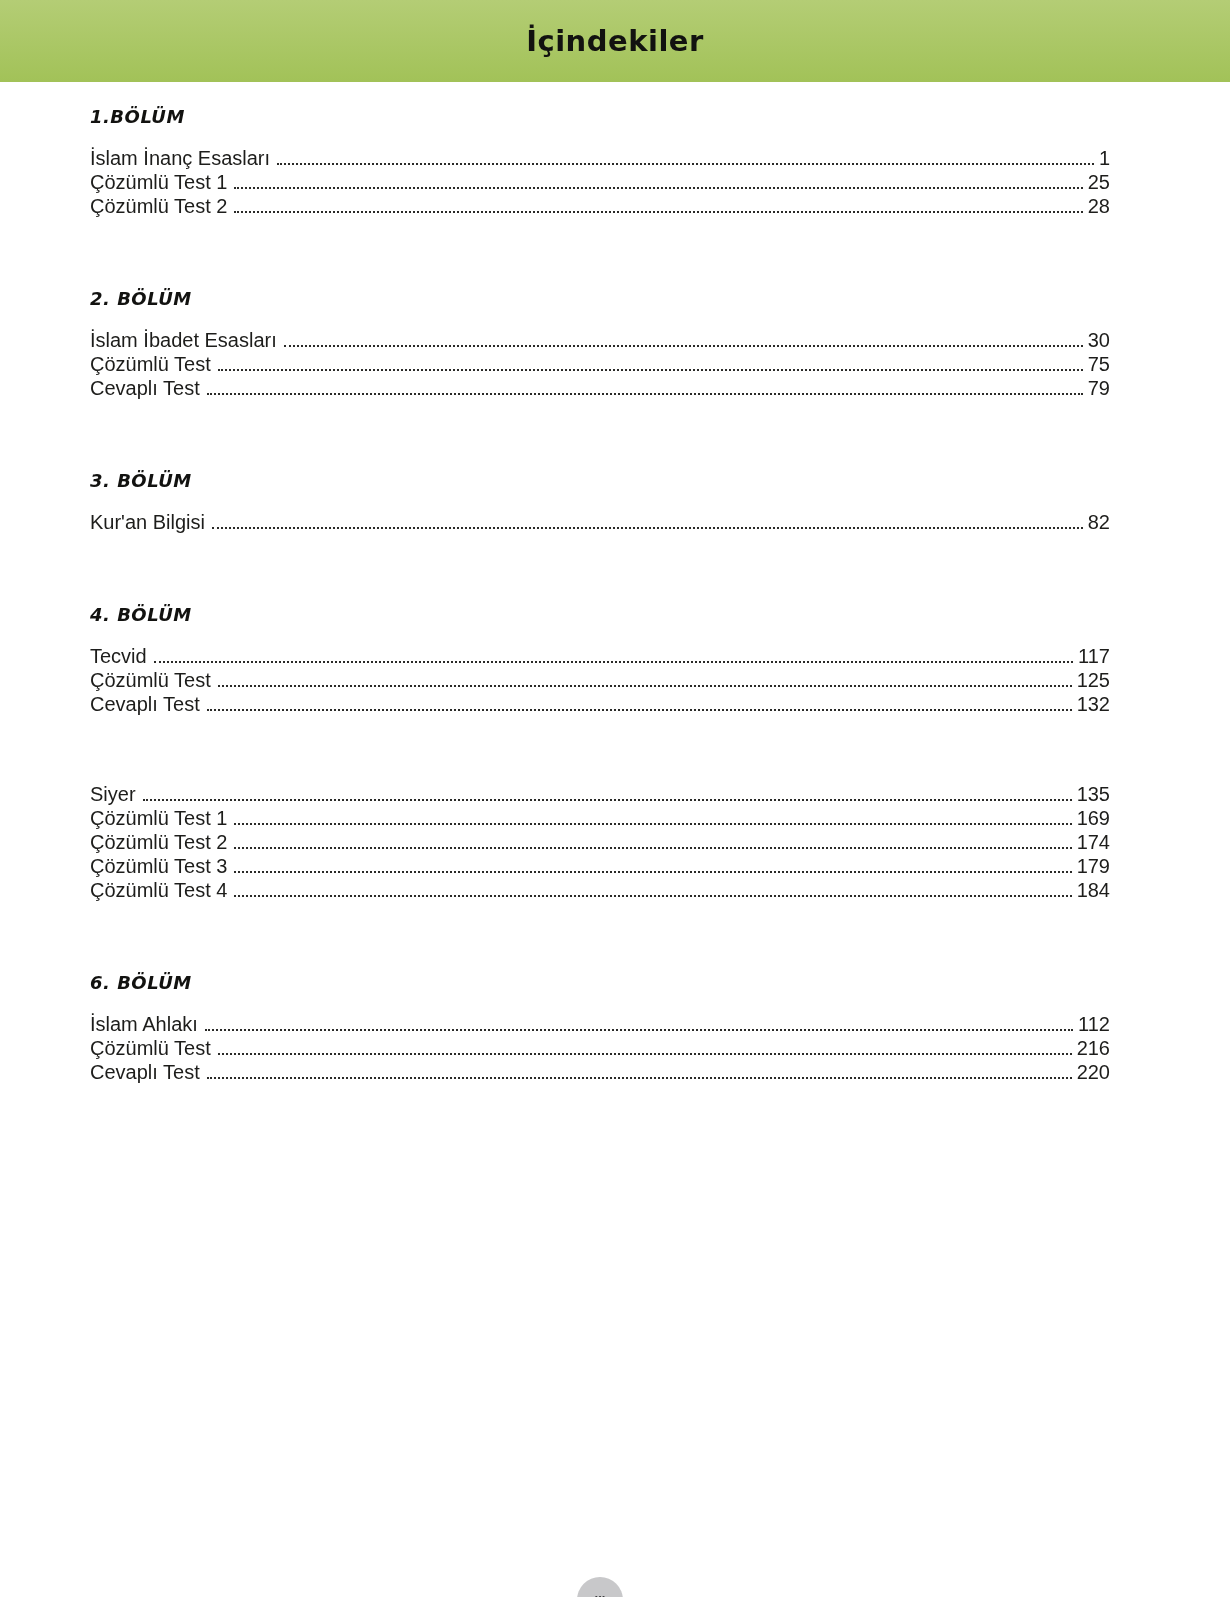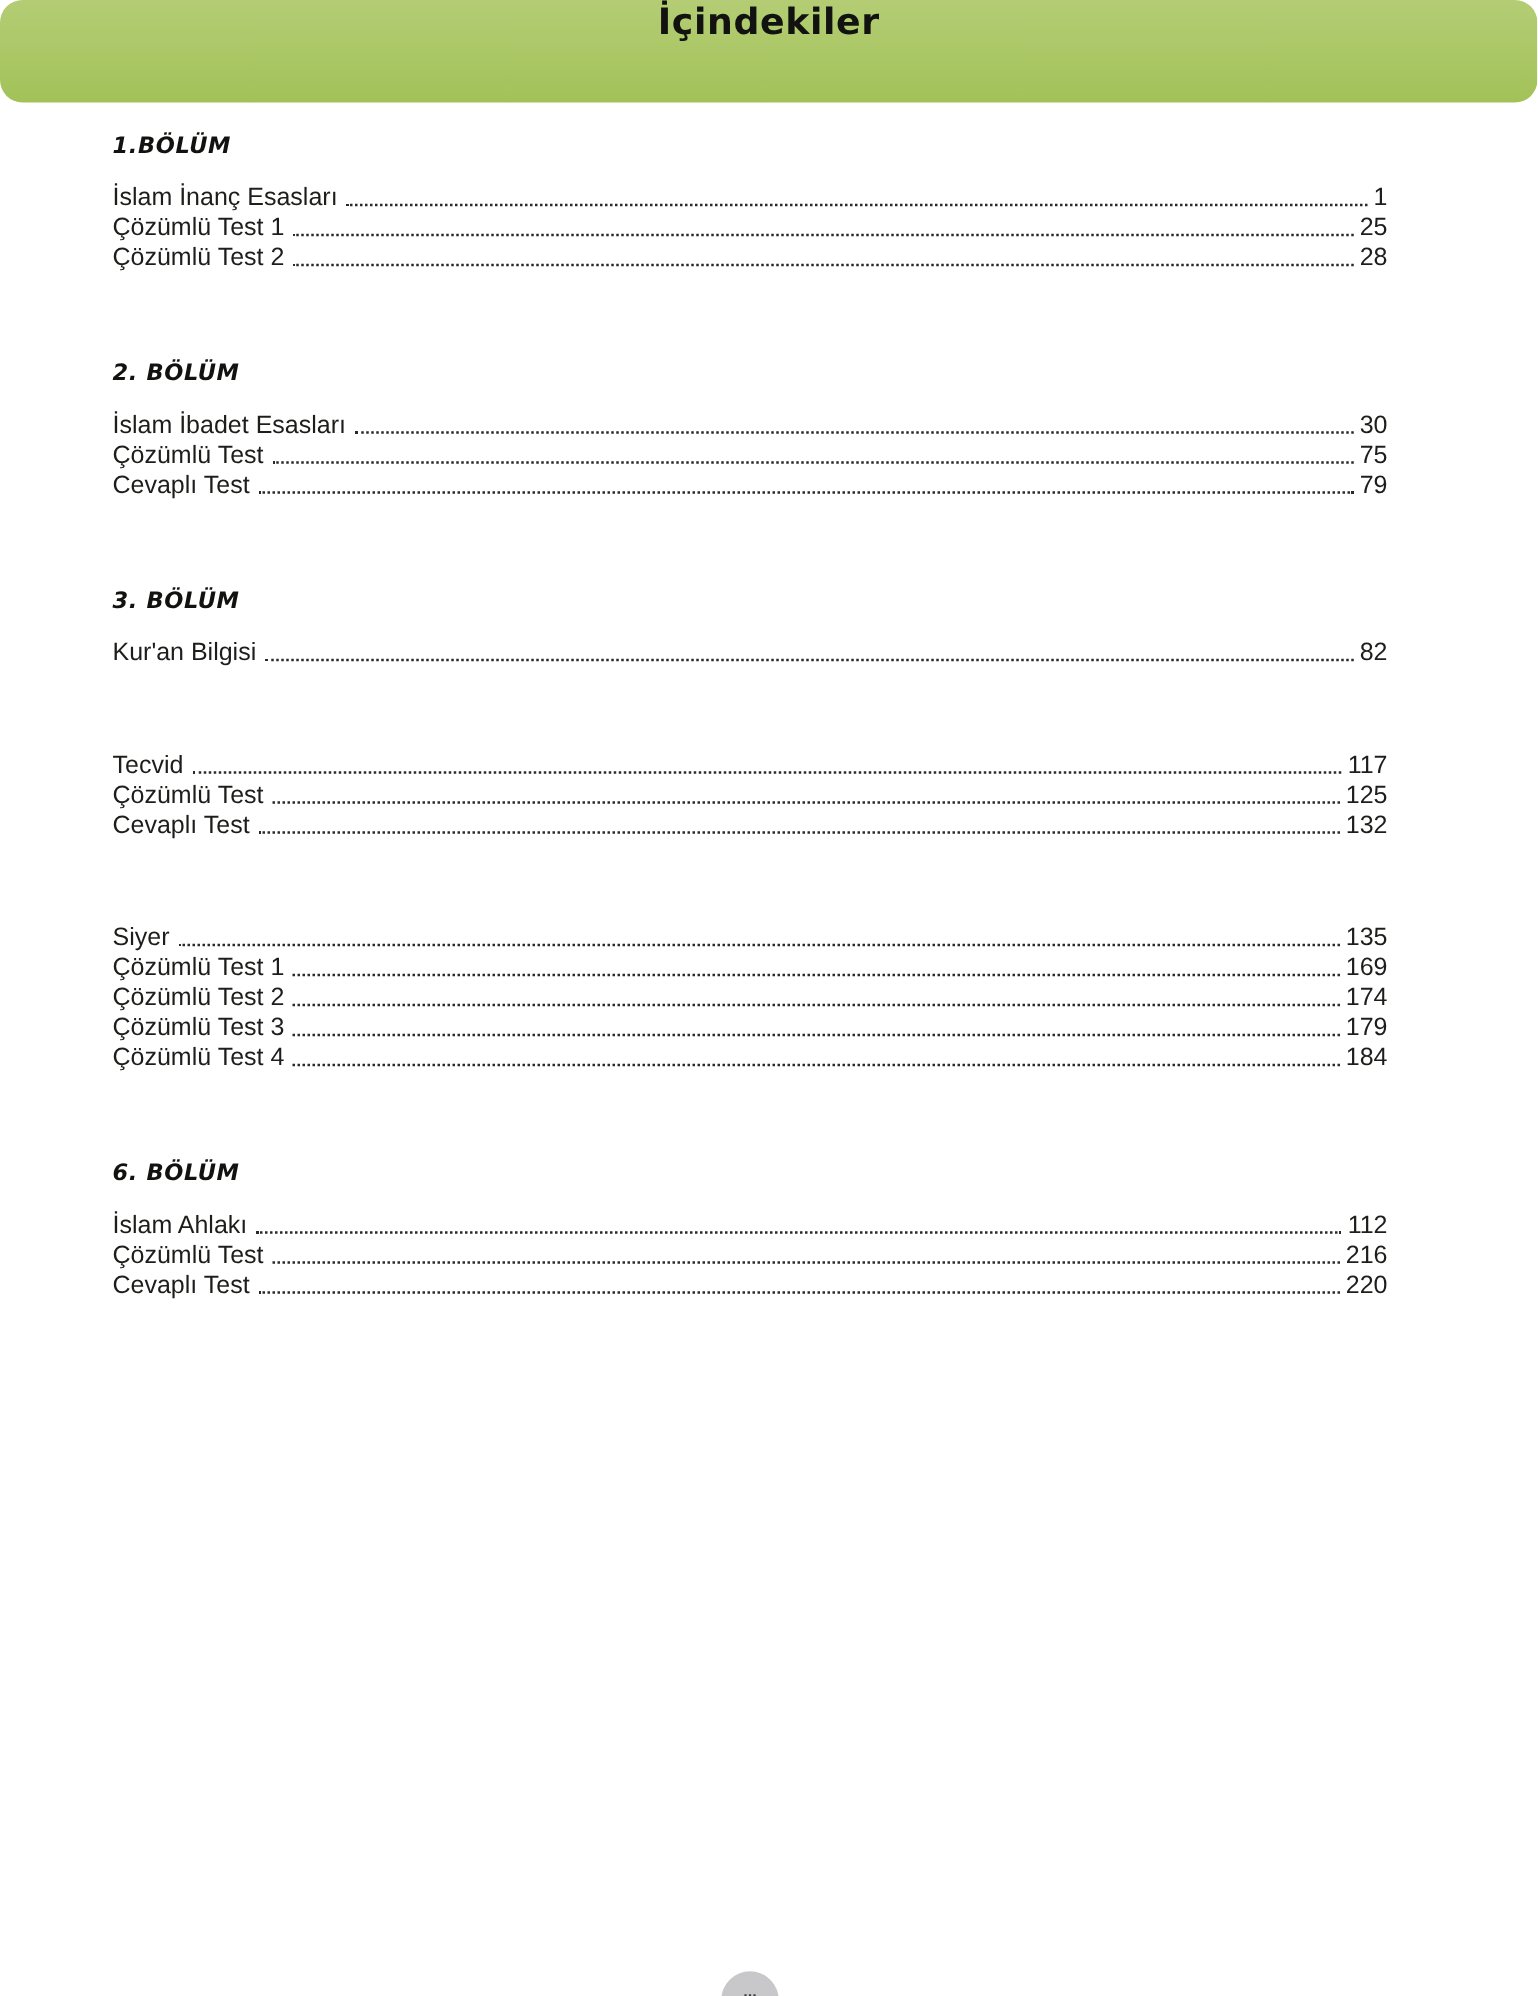--- a/index.html
+++ b/index.html
@@ -9,22 +9,22 @@
     height: 1597px;
     overflow: hidden;
     background: #ffffff;
     font-family: "Liberation Sans", sans-serif;
     color: #1d1d1b;
   }
   .header-band {
     height: 82px;
     background: linear-gradient(#b4cd75, #a2c258);
     display: flex;
+    align-items: center;
     justify-content: center;
-    border-radius: 18px;
   }
   .page-title {
     margin: 0;
     font-family: "DejaVu Sans", sans-serif;
     font-size: 29px;
     font-weight: 700;
     color: #121210;
     letter-spacing: 0.5px;
   }
   .toc-content {
@@ -129,20 +129,21 @@
     <div class="toc-section">
       <h2 class="section-heading">3. BÖLÜM</h2>
       <div class="toc-row">
         <span class="toc-label">Kur'an Bilgisi</span>
         <span class="toc-leader"></span>
         <span class="toc-page">82</span>
       </div>
     </div>
 
     <div class="toc-section">
+      <h2 class="section-heading">4. BÖLÜM</h2>
       <div class="toc-row">
         <span class="toc-label">Tecvid</span>
         <span class="toc-leader"></span>
         <span class="toc-page">117</span>
       </div>
       <div class="toc-row">
         <span class="toc-label">Çözümlü Test</span>
         <span class="toc-leader"></span>
         <span class="toc-page">125</span>
       </div>

